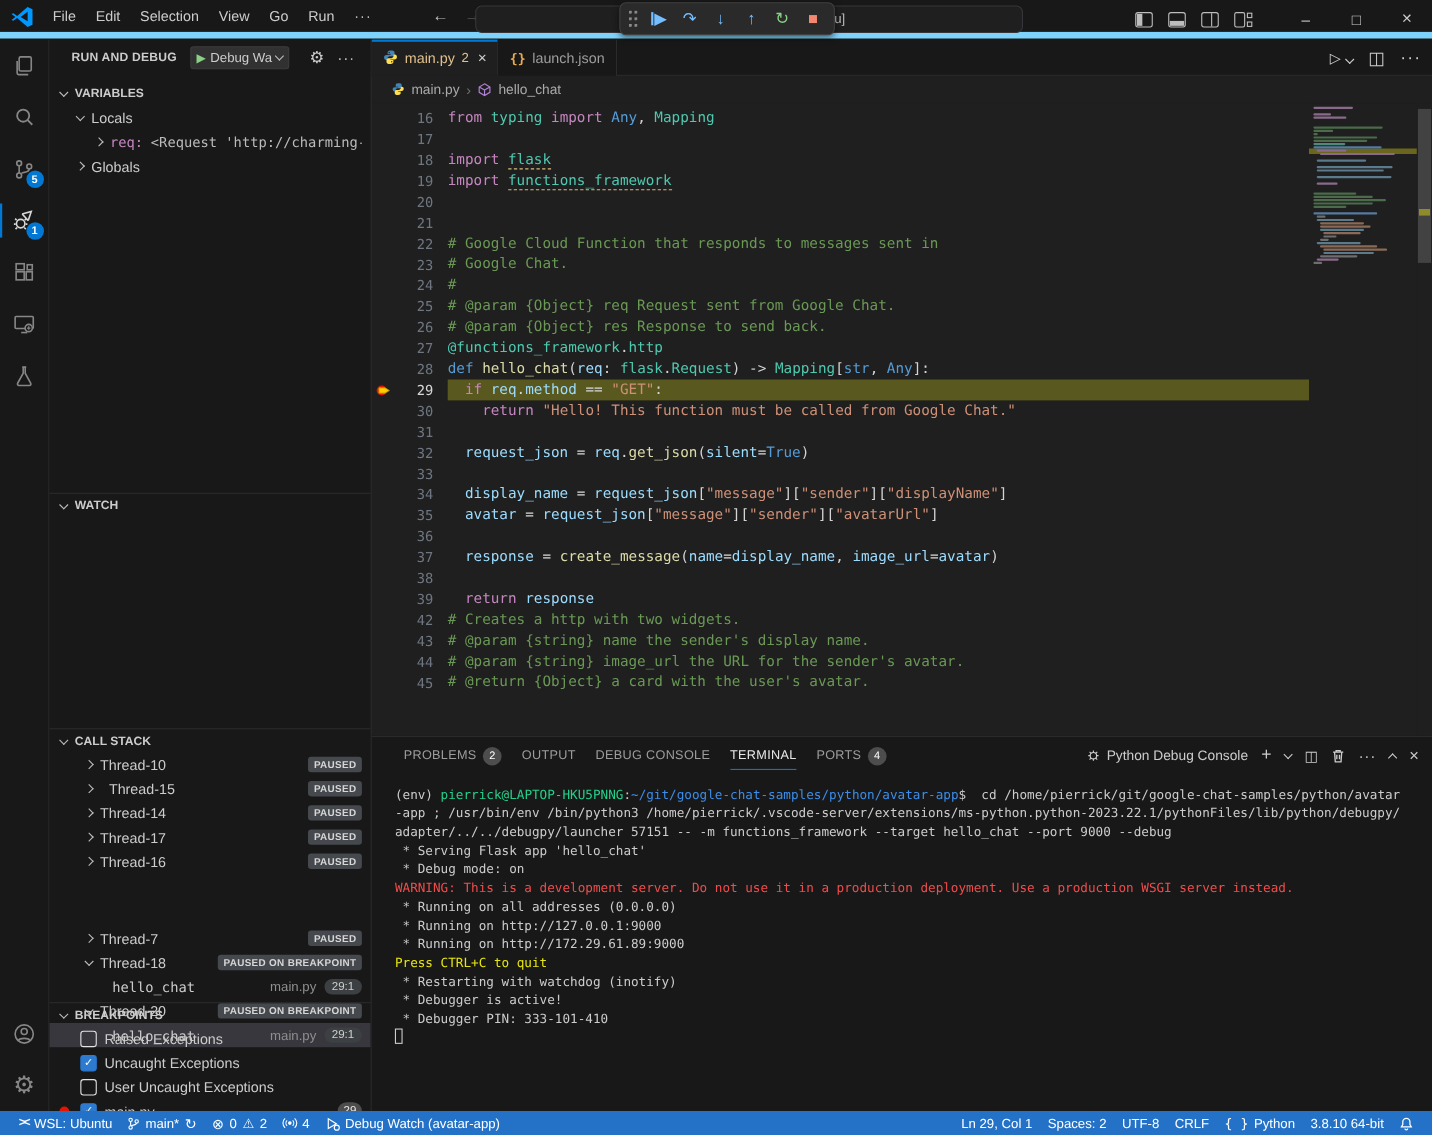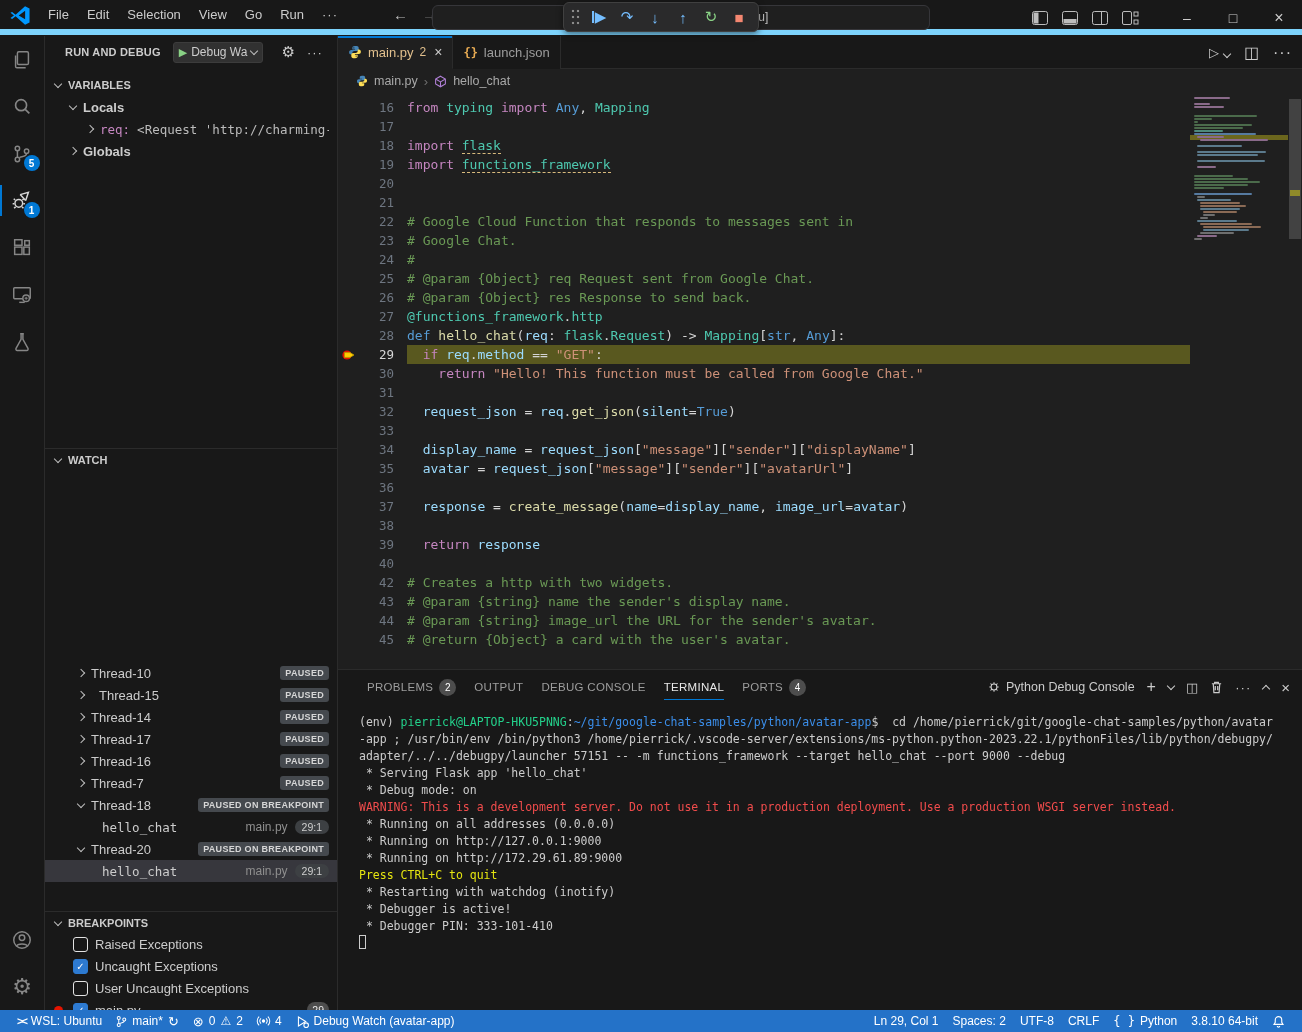--- a/index.html
+++ b/index.html
@@ -54,21 +54,21 @@
   .play-green{ color:#89d185; font-size:11px; }
   .sb-gear{ margin-left:18px; color:#cccccc; font-size:15px;}
   .sb-dots{ margin-left:12px; color:#cccccc; font-size:13px; letter-spacing:1px;}
   .chev{ display:inline-block; width:6px; height:6px; border-right:1.4px solid #bdbdbd; border-bottom:1.4px solid #bdbdbd; flex:none;}
   .chev.down{ transform:rotate(45deg); margin-top:-2px;}
   .chev.right{ transform:rotate(-45deg);}
   .section-head{ height:22px; display:flex; align-items:center; gap:7px; padding-left:10px;
       border-top:1px solid #2b2b2b; font-size:11px; font-weight:bold; color:#cccccc;}
   .section-head.noline{ border-top:none; }
   .tree-row{ height:22px; display:flex; align-items:center; gap:7px; color:#cccccc; padding-right:8px;}
-  .tr-label-b{ font-weight:bold; }
+  .tr-label-b{ font-weight:normal; }
   .var-name{ color:#c586c0; font-family:"DejaVu Sans Mono",monospace; font-size:12.5px;}
   .var-val{ color:#bbbbbb; font-family:"DejaVu Sans Mono",monospace; font-size:12.5px;
       white-space:nowrap; overflow:hidden; max-width:200px;}
   .badge-pill{ margin-left:auto; background:#45494e; color:#d6d6d6; font-size:9px; font-weight:bold;
       padding:2px 5px; border-radius:3px; letter-spacing:.3px; flex:none;}
   .frame-row{ height:22px; display:flex; align-items:center; color:#cccccc; padding:0 8px 0 57px;}
   .frame-row .fr-fn{ font-family:"DejaVu Sans Mono",monospace; font-size:12.5px;}
   .frame-row .fr-file{ margin-left:auto; color:#8f8f8f; font-size:12px;}
   .frame-row .fr-pos{ margin-left:7px; background:#3d4043; color:#cfcfcf; font-size:10.5px;
       padding:1px 7px; border-radius:8px;}
@@ -294,20 +294,24 @@
       <span class="chev right"></span>
         <span class="tr-label-b">Globals</span>
     </div>
 
     <div class="section-head" style="position:absolute; top:412px; left:0; right:0">
       <span class="chev down"></span>
         <span>WATCH</span>
     </div>
 
     <div style="position:absolute; top:626px; left:0; right:0">
+      <div class="section-head">
+        <span class="chev down"></span>
+          <span>CALL STACK</span>
+      </div>
       <div id="callstack-list">
           <div class="tree-row" style="padding-left: 33px;">
             <span class="chev right"></span>
             <span>Thread-10</span>
             <span class="badge-pill">PAUSED</span>
           </div>
           <div class="tree-row" style="padding-left: 33px; gap: 15px;">
             <span class="chev right"></span>
             <span>Thread-15</span>
             <span class="badge-pill">PAUSED</span>
@@ -320,21 +324,21 @@
           <div class="tree-row" style="padding-left: 33px;">
             <span class="chev right"></span>
             <span>Thread-17</span>
             <span class="badge-pill">PAUSED</span>
           </div>
           <div class="tree-row" style="padding-left: 33px;">
             <span class="chev right"></span>
             <span>Thread-16</span>
             <span class="badge-pill">PAUSED</span>
           </div>
-          <div class="tree-row" style="padding-left: 33px;">
+          <div class="tree-row" style="padding-left: 33px; margin-top: 48px;">
             <span class="chev right"></span>
             <span>Thread-7</span>
             <span class="badge-pill">PAUSED</span>
           </div>
           <div class="tree-row" style="padding-left: 33px;">
             <span class="chev down"></span>
             <span>Thread-18</span>
             <span class="badge-pill">PAUSED ON BREAKPOINT</span>
           </div>
           <div class="frame-row">
@@ -440,21 +444,20 @@
           <div class="code-line"><span class="ln-icon"></span><span class="ln-num">30</span><span class="ln-gap guide"></span><span class="code-text"><span class="tk-pl">    </span><span class="tk-kw">return</span><span class="tk-pl"> </span><span class="tk-st">"Hello! This function must be called from Google Chat."</span></span></div>
           <div class="code-line"><span class="ln-icon"></span><span class="ln-num">31</span><span class="ln-gap guide"></span><span class="code-text"></span></div>
           <div class="code-line"><span class="ln-icon"></span><span class="ln-num">32</span><span class="ln-gap guide"></span><span class="code-text"><span class="tk-pl">  </span><span class="tk-va">request_json</span><span class="tk-pl"> = </span><span class="tk-va">req</span><span class="tk-pl">.</span><span class="tk-fn">get_json</span><span class="tk-pl">(</span><span class="tk-va">silent</span><span class="tk-pl">=</span><span class="tk-bl">True</span><span class="tk-pl">)</span></span></div>
           <div class="code-line"><span class="ln-icon"></span><span class="ln-num">33</span><span class="ln-gap guide"></span><span class="code-text"></span></div>
           <div class="code-line"><span class="ln-icon"></span><span class="ln-num">34</span><span class="ln-gap guide"></span><span class="code-text"><span class="tk-pl">  </span><span class="tk-va">display_name</span><span class="tk-pl"> = </span><span class="tk-va">request_json</span><span class="tk-pl">[</span><span class="tk-st">"message"</span><span class="tk-pl">][</span><span class="tk-st">"sender"</span><span class="tk-pl">][</span><span class="tk-st">"displayName"</span><span class="tk-pl">]</span></span></div>
           <div class="code-line"><span class="ln-icon"></span><span class="ln-num">35</span><span class="ln-gap guide"></span><span class="code-text"><span class="tk-pl">  </span><span class="tk-va">avatar</span><span class="tk-pl"> = </span><span class="tk-va">request_json</span><span class="tk-pl">[</span><span class="tk-st">"message"</span><span class="tk-pl">][</span><span class="tk-st">"sender"</span><span class="tk-pl">][</span><span class="tk-st">"avatarUrl"</span><span class="tk-pl">]</span></span></div>
           <div class="code-line"><span class="ln-icon"></span><span class="ln-num">36</span><span class="ln-gap guide"></span><span class="code-text"></span></div>
           <div class="code-line"><span class="ln-icon"></span><span class="ln-num">37</span><span class="ln-gap guide"></span><span class="code-text"><span class="tk-pl">  </span><span class="tk-va">response</span><span class="tk-pl"> = </span><span class="tk-fn">create_message</span><span class="tk-pl">(</span><span class="tk-va">name</span><span class="tk-pl">=</span><span class="tk-va">display_name</span><span class="tk-pl">, </span><span class="tk-va">image_url</span><span class="tk-pl">=</span><span class="tk-va">avatar</span><span class="tk-pl">)</span></span></div>
           <div class="code-line"><span class="ln-icon"></span><span class="ln-num">38</span><span class="ln-gap guide"></span><span class="code-text"></span></div>
           <div class="code-line"><span class="ln-icon"></span><span class="ln-num">39</span><span class="ln-gap guide"></span><span class="code-text"><span class="tk-pl">  </span><span class="tk-kw">return</span><span class="tk-pl"> </span><span class="tk-va">response</span></span></div>
-          <div class="code-line"><span class="ln-icon"></span><span class="ln-num">40</span><span class="ln-gap"></span><span class="code-text"></span></div>
           <div class="code-line"><span class="ln-icon"></span><span class="ln-num">42</span><span class="ln-gap"></span><span class="code-text"><span class="tk-co"># Creates a http with two widgets.</span></span></div>
           <div class="code-line"><span class="ln-icon"></span><span class="ln-num">43</span><span class="ln-gap"></span><span class="code-text"><span class="tk-co"># @param {string} name the sender's display name.</span></span></div>
           <div class="code-line"><span class="ln-icon"></span><span class="ln-num">44</span><span class="ln-gap"></span><span class="code-text"><span class="tk-co"># @param {string} image_url the URL for the sender's avatar.</span></span></div>
           <div class="code-line"><span class="ln-icon"></span><span class="ln-num">45</span><span class="ln-gap"></span><span class="code-text"><span class="tk-co"># @return {Object} a card with the user's avatar.</span></span></div>
         </div>
       <div class="minimap" id="minimap">
           <div class="mm-hl" style="top: 41px;"></div>
           <div style="position: absolute; left: 4px; top: 3px; right: 4px;">
             <div class="mm-row" style="width: 35.55px; margin-left: 0px; background: rgb(138, 106, 138);"></div>
             <div class="mm-row" style="width: 0px; margin-left: 0px; background: transparent;"></div>

